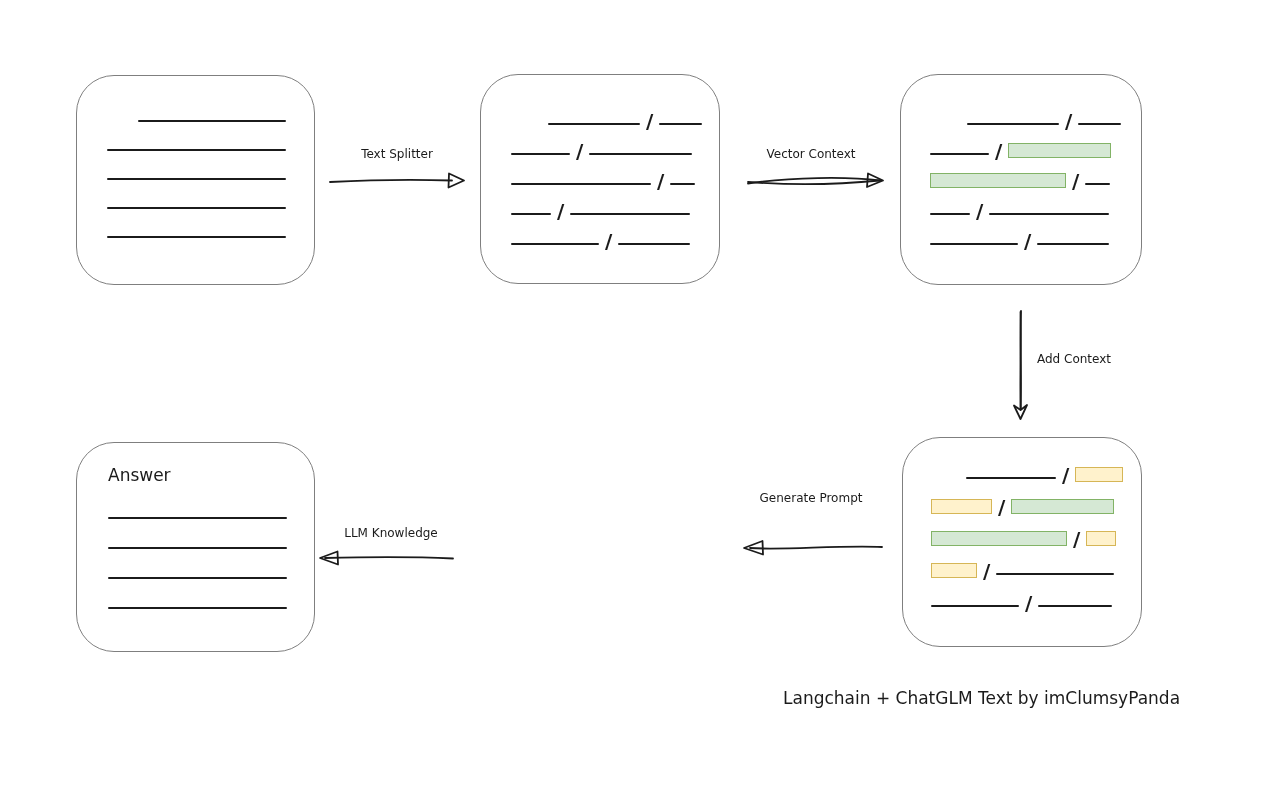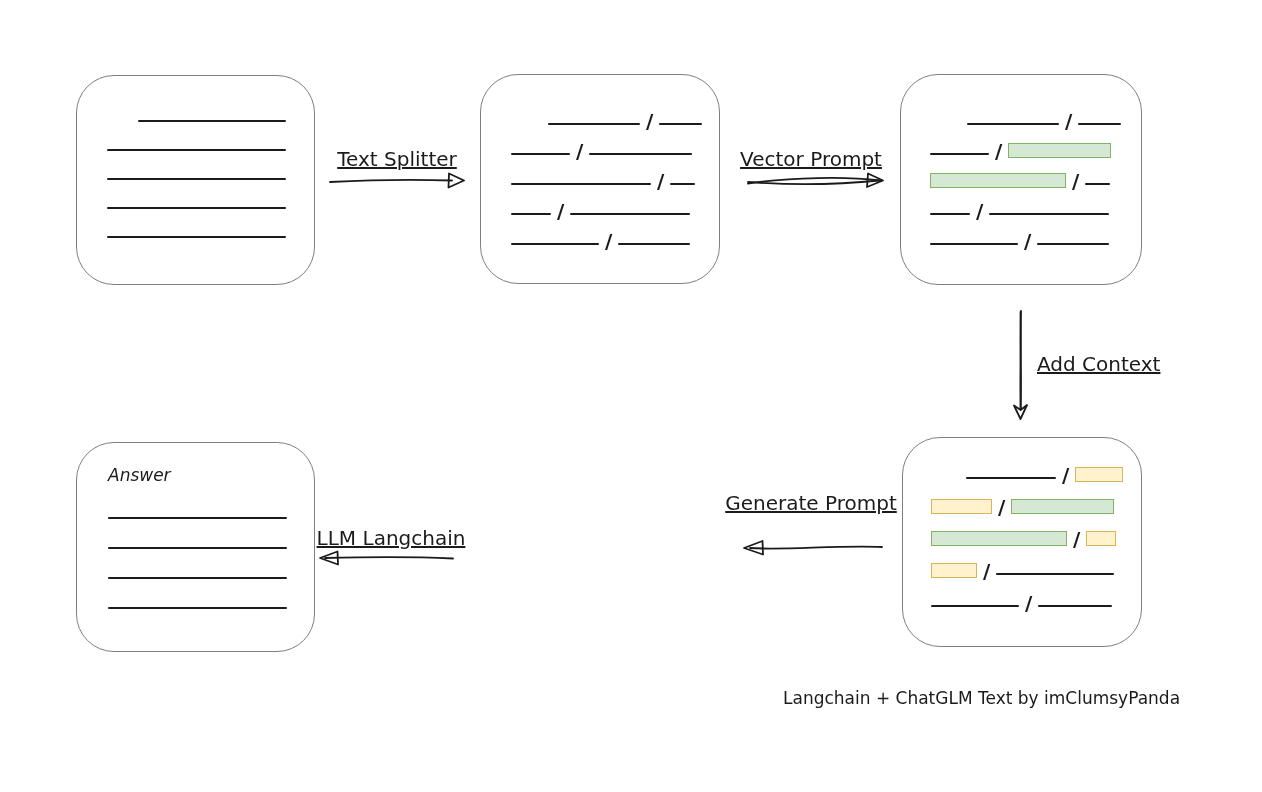--- a/index.html
+++ b/index.html
@@ -9,21 +9,21 @@
   .node {
     position:absolute; background:#ffffff;
     border:1.4px solid var(--box-border,#7f7f7f);
     border-radius:38px; box-sizing:border-box;
   }
   #doc-box       { left:76px;  top:75px;  width:239px; height:210px; padding:44px 0 0 30px; }
   #chunks-box    { left:480px; top:74px;  width:240px; height:210px; padding:24px 0 0 30px; }
   #retrieved-box { left:900px; top:74px;  width:242px; height:211px; padding:24px 0 0 29px; }
   #context-box   { left:902px; top:437px; width:240px; height:210px; padding:13px 0 0 28px; }
   #prompt-box    { left:487px; top:445px; width:228px; height:207px; padding:19px 0 0 23px; }
-  #answer-box    { left:76px;  top:442px; width:239px; height:210px; padding:22px 0 0 31px;font-style:italic; }
+  #answer-box    { left:76px;  top:442px; width:239px; height:210px; padding:22px 0 0 31px; }
 
   .doc-line { height:2px; background:var(--ink,#1b1b1b); margin-bottom:27px; border-radius:1px; }
 
   .chunk-row { display:flex; align-items:flex-end; height:30px; column-gap:6px; }
   #context-box .chunk-row { height:32px; }
   .seg-gap   { display:inline-block; height:1px; }
   .seg-line  { display:inline-block; height:2px; background:var(--ink,#1b1b1b); margin-bottom:4px; border-radius:1px; }
   .seg-slash { font-size:20px; font-weight:600; line-height:15px; color:var(--ink,#1b1b1b); }
   .seg-chunk { display:inline-block; height:15px; margin-bottom:1px; border:1.5px solid; box-sizing:border-box; }
   .seg-chunk.green  { background:var(--green-fill);  border-color:var(--green-stroke); }
@@ -35,21 +35,21 @@
   .bar.yellow { background:var(--yellow-fill); border-color:var(--yellow-stroke); }
   .bar.red    { background:var(--red-fill);    border-color:var(--red-stroke); }
   #prompt-box .bars { margin-top:12px; }
   #prompt-box .q-head { margin-top:16px; }
   #prompt-box .q-bars { margin-top:9px; }
   #answer-box .answer-lines { margin-top:32px; }
   #answer-box .doc-line { margin-bottom:28px; }
 
   .arrow { position:absolute; overflow:visible; }
   .arrow path { stroke:var(--ink,#1b1b1b); stroke-width:1.8; fill:none; stroke-linecap:round; stroke-linejoin:round; }
-  .arrow-label { position:absolute; font-size:20px; white-space:nowrap; color:var(--ink,#1b1b1b);text-decoration:underline; }
+  .arrow-label { position:absolute; font-size:12px; white-space:nowrap; color:var(--ink,#1b1b1b); }
   .center-label { transform:translateX(-50%); }
 
   #credit { position:absolute; left:783px; top:688px; font-size:17px; white-space:nowrap; color:var(--ink,#1b1b1b); }
 </style>
 </head>
 <body>
 
 <div id="canvas">
 
   <div class="node" id="doc-box">
@@ -170,35 +170,35 @@
     <path d="M2 14 C 40 12, 95 11.5, 124 12.5"></path>
     <path d="M121 5.5 L136 12.5 L120.5 19.5 Z"></path>
   </svg>
   <div class="arrow-label center-label" style="left:397px;top:147px">Text Splitter</div>
 
   <svg class="arrow" style="left:744px;top:167px" width="148" height="26">
     <path d="M4 16.5 C 45 10, 105 9.5, 136 13.5"></path>
     <path d="M4 15 C 50 18.5, 100 17, 136 13.5"></path>
     <path d="M124 6.5 L139 13.5 L123 20 Z"></path>
   </svg>
-  <div class="arrow-label center-label" style="left:811px;top:147px">Vector Prompt</div>
+  <div class="arrow-label center-label" style="left:811px;top:147px">Vector Context</div>
 
   <svg class="arrow" style="left:1007px;top:309px" width="28" height="116">
     <path d="M14 2 C 12.5 35, 15 70, 13.5 100"></path>
     <path d="M13.5 3 C 14.5 40, 12.5 75, 13.8 100"></path>
     <path d="M7 96.5 L13.5 110 L20 96 L13.6 101 Z"></path>
   </svg>
   <div class="arrow-label" style="left:1037px;top:352px">Add Context</div>
 
   <svg class="arrow" style="left:738px;top:535px" width="148" height="24">
     <path d="M144 12 C 100 10, 45 15.5, 12 13"></path>
     <path d="M24.5 6 L6 13 L25 19.5 Z"></path>
   </svg>
   <div class="arrow-label center-label" style="left:811px;top:491px">Generate Prompt</div>
 
   <svg class="arrow" style="left:315px;top:545px" width="142" height="24">
     <path d="M138 13.5 C 95 11.5, 50 12, 10 13"></path>
     <path d="M22.5 6.5 L5 13 L23 19.5 Z"></path>
   </svg>
-  <div class="arrow-label center-label" style="left:391px;top:526px">LLM Langchain</div>
+  <div class="arrow-label center-label" style="left:391px;top:526px">LLM Knowledge</div>
 
   <div id="credit">Langchain + ChatGLM Text by imClumsyPanda</div>
 </div>
 
 </body></html>

